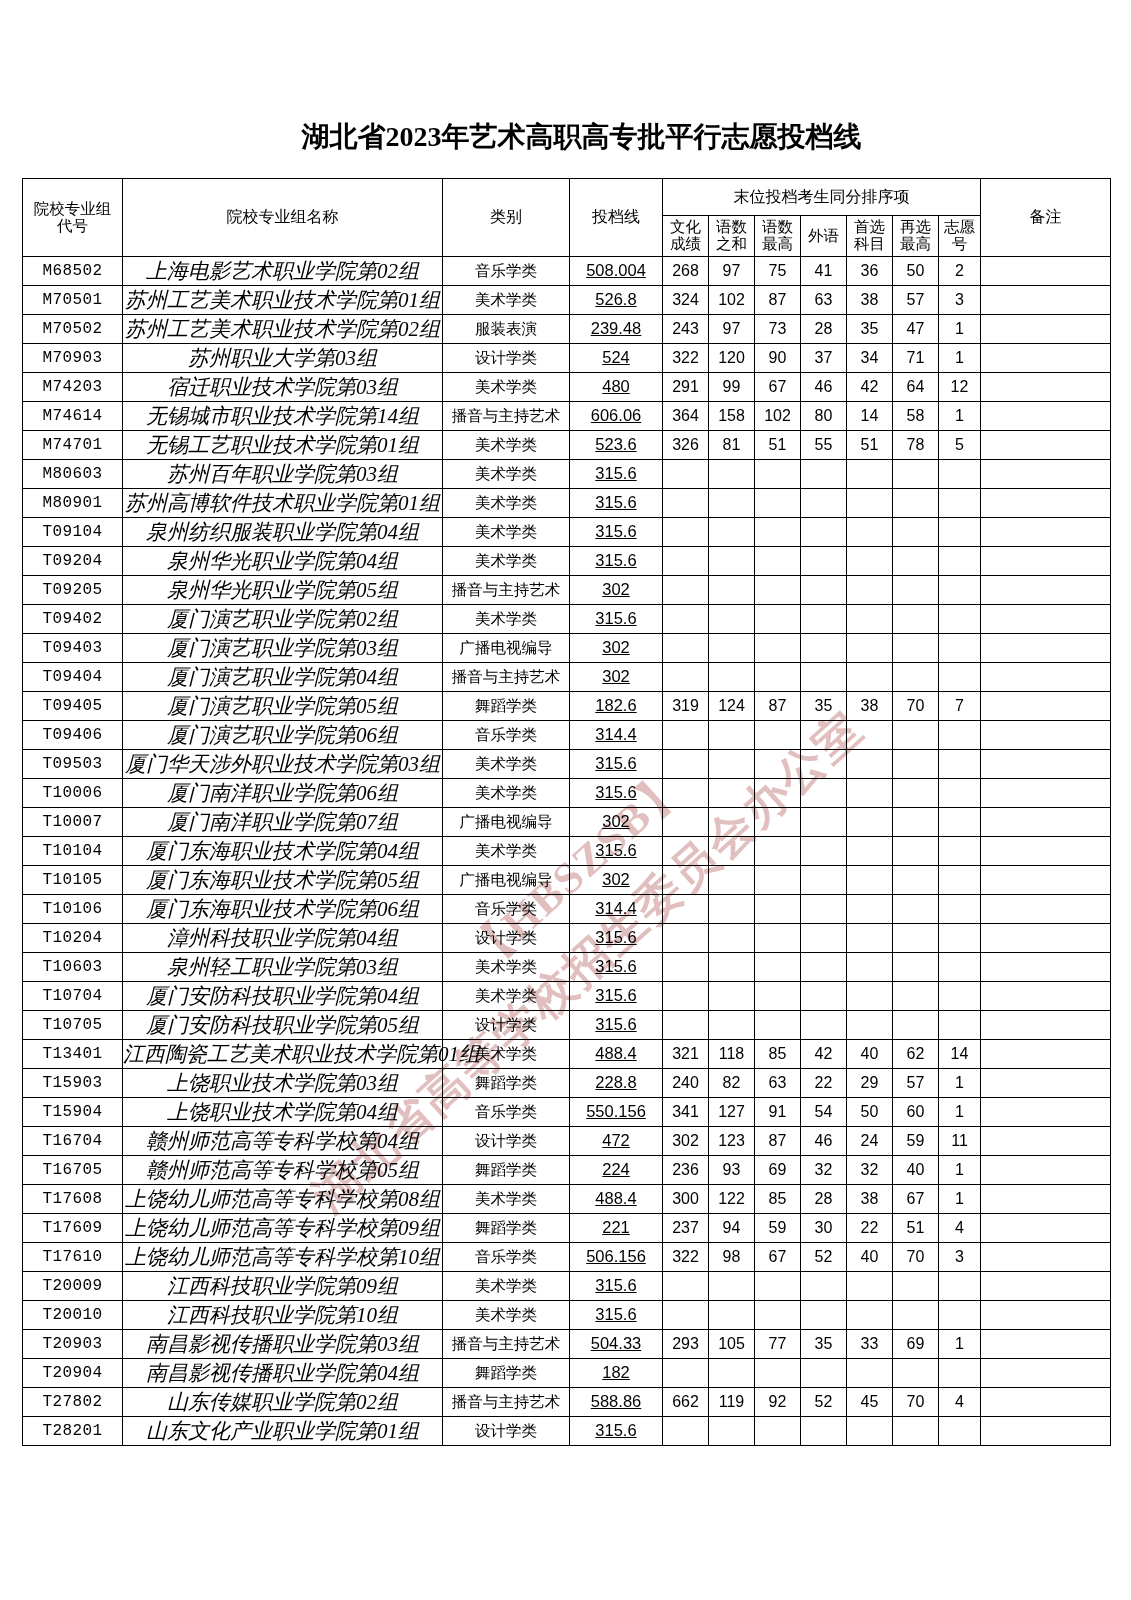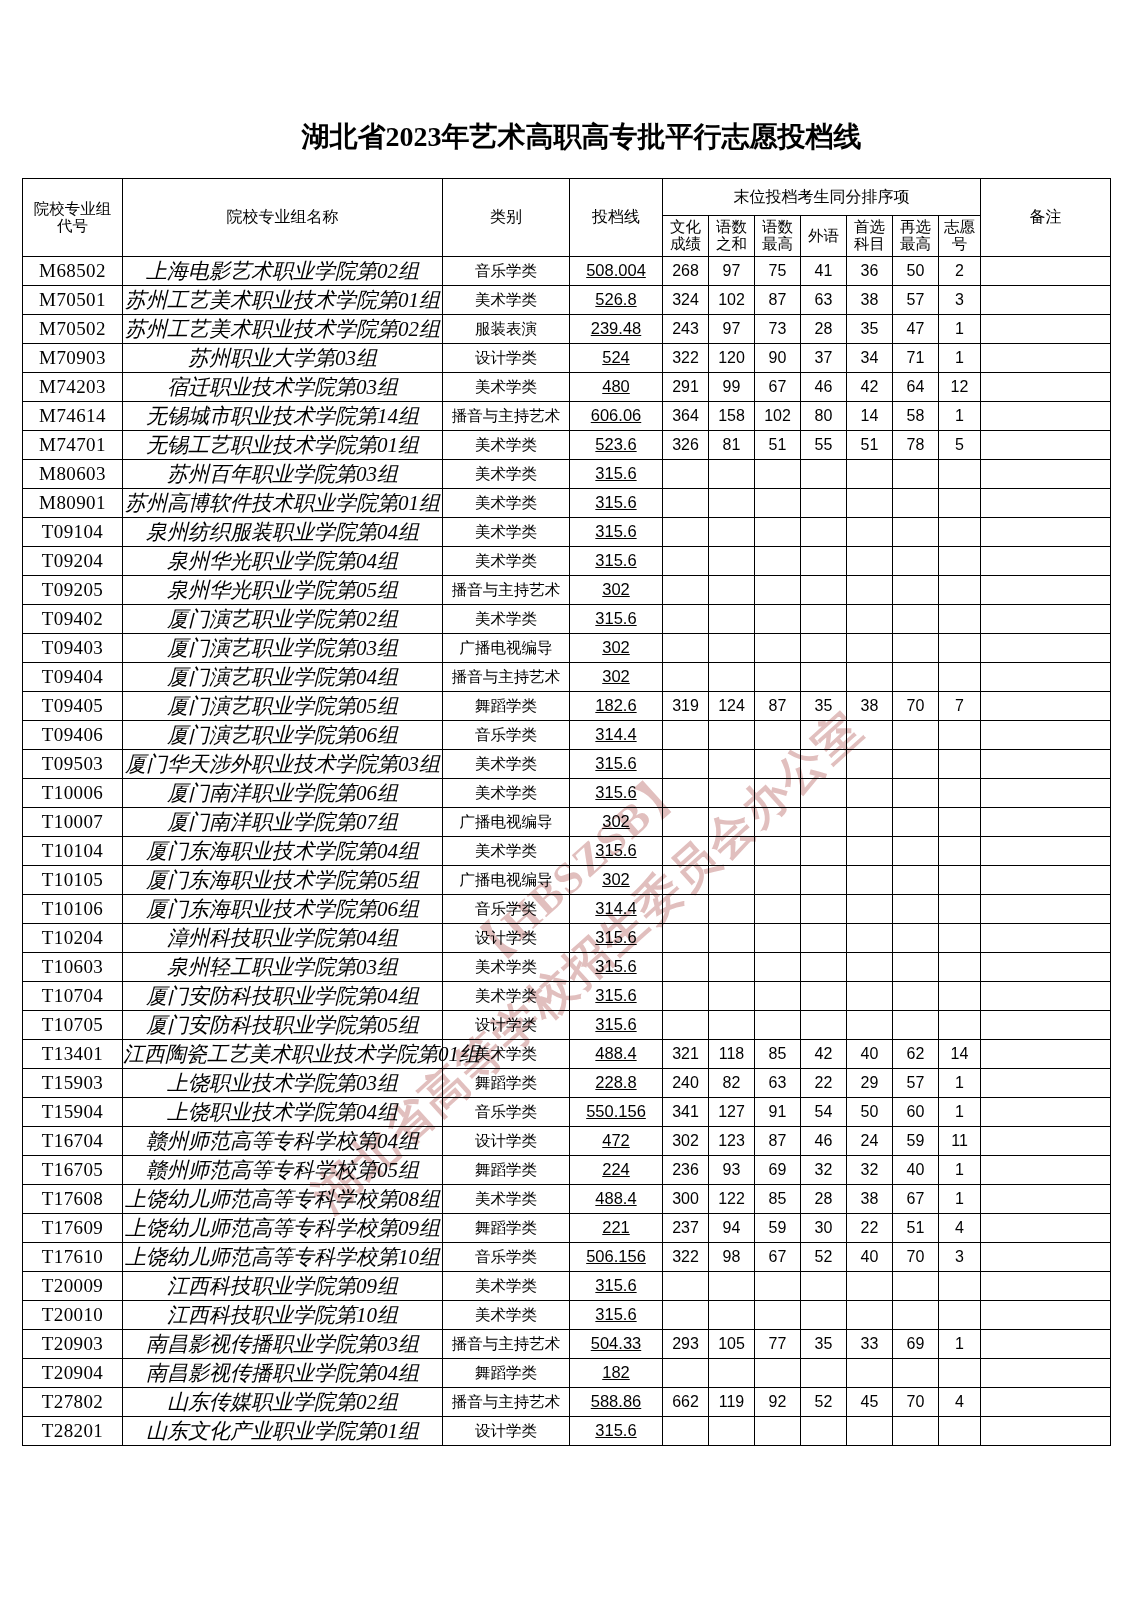--- a/index.html
+++ b/index.html
@@ -99,22 +99,22 @@
   }
   .th-span { font-size: 16px; }
   .th-two-line { font-size: 15.5px; line-height: 1.08; }
 
   thead tr.h1 th { height: 36px; }
   thead tr.h2 th { height: 40px; text-align: center; }
 
   tbody tr { height: 29px; }
 
   td.c-code {
-    font-size: 19px;
-    font-family: Liberation Serif, serif;
+    font-size: 16px;
+    font-family: Liberation Mono, monospace;
     letter-spacing: 0.4px;
   }
   td.c-name {
     text-align: left;
     padding-left: 7px;
     font-size: 21px;
     white-space: nowrap;
     font-family: "Liberation Serif", "DejaVu Serif", serif;
     font-style: italic;
   }

